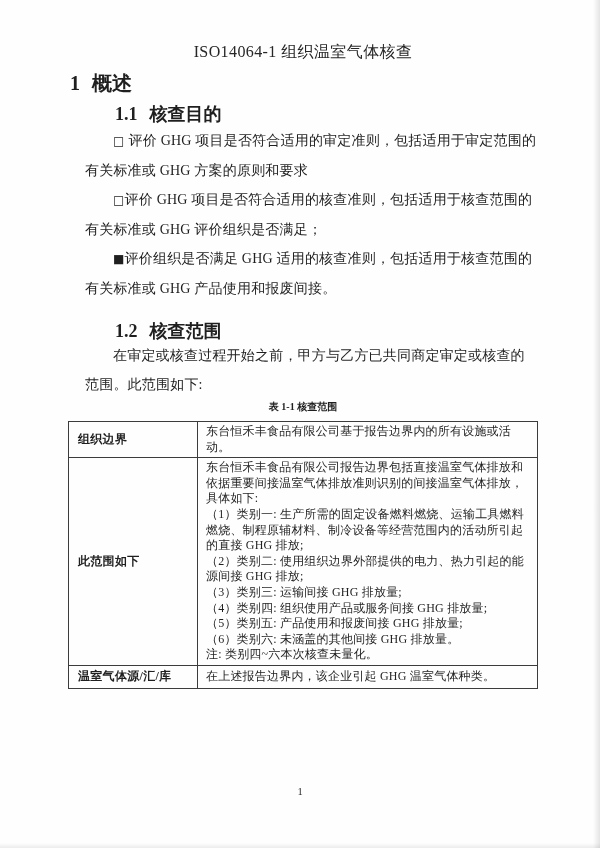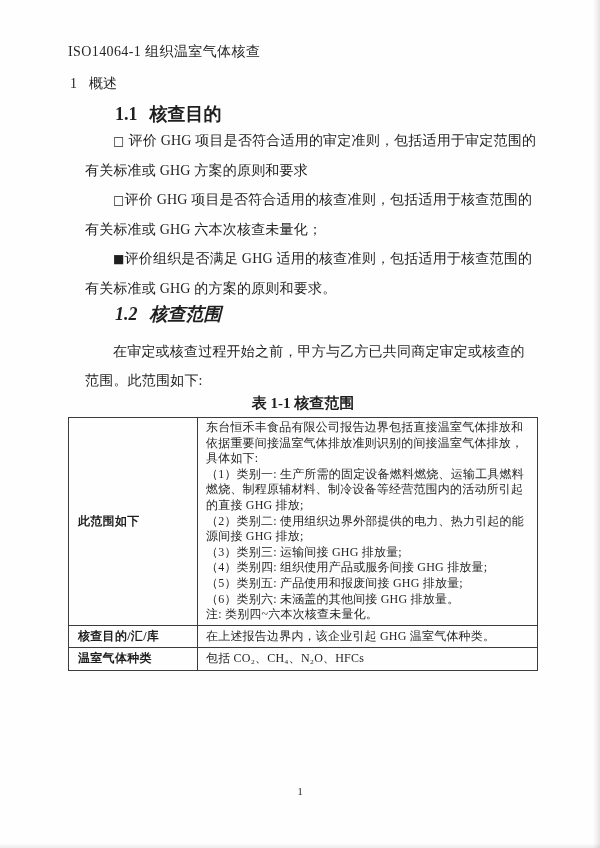--- a/index.html
+++ b/index.html
@@ -17,52 +17,52 @@
     position:absolute; top:0; right:0; width:7px; height:100%;
     background: linear-gradient(to right, rgba(0,0,0,0), rgba(0,0,0,0.10));
     pointer-events:none;
   }
   .scan-edge-bottom {
     position:absolute; bottom:0; left:0; width:100%; height:5px;
     background: linear-gradient(to bottom, rgba(0,0,0,0), rgba(0,0,0,0.07));
     pointer-events:none;
   }
   .running-header {
-    text-align: left;
-    font-size: 14px;
+    text-align: center;
+    font-size: 16px;
     line-height: 13px;
     letter-spacing: 0.4px;
     color: #262626;
   }
   h1.sec {
-    font-size: 14px; line-height: 19px;
+    font-size: 20px; line-height: 19px;
     margin: 16px 0 0 2px;
-    font-weight: normal;
+    font-weight: bold;
   }
   h2.sub {
     font-size: 18px; line-height: 18px;
     font-weight: bold;
     margin: 12px 0 0 47px;
   }
-  h2.sub2 { margin-top: 2px; font-style: italic; }
+  h2.sub2 { margin-top: 19px; }
   .num { margin-right: 12px; }
   .bullets { margin: 3px 0 0 17px; }
   .bullets p, .para {
     margin: 0;
     font-size: 14px;
     line-height: 29px;
     text-indent: 28px;
     letter-spacing: 0.2px;
   }
-  .para { margin: 14px 0 0 17px; }
+  .para { margin: 1px 0 0 17px; }
   .marker { white-space: pre; font-family: "DejaVu Sans", sans-serif; font-size: 12px; }
   .table-caption {
     width: 470px;
     text-align: center;
-    font-size: 15px;
+    font-size: 10px;
     line-height: 16px;
     font-weight: bold;
     margin-top: 0;
   }
   table.scope {
     margin-top: 6px;
     width: 470px;
     border-collapse: collapse;
     table-layout: fixed;
     font-size: 12px;
@@ -101,48 +101,48 @@
   <div class="scan-edge-bottom"></div>
 
   <div class="running-header">ISO14064-1 组织温室气体核查</div>
 
   <h1 class="sec"><span class="num">1</span><span>概述</span></h1>
 
   <h2 class="sub"><span class="num">1.1</span><span>核查目的</span></h2>
 
   <div class="bullets">
     <p><span class="marker">□ </span><span>评价 GHG 项目是否符合适用的审定准则，包括适用于审定范围的有关标准或 GHG 方案的原则和要求</span></p>
-    <p><span class="marker">□</span><span>评价 GHG 项目是否符合适用的核查准则，包括适用于核查范围的有关标准或 GHG 六本次核查未量化；</span></p>
-    <p><span class="marker">■</span><span>评价组织是否满足 GHG 适用的核查准则，包括适用于核查范围的有关标准或 GHG 的方案的原则和要求。</span></p>
+    <p><span class="marker">□</span><span>评价 GHG 项目是否符合适用的核查准则，包括适用于核查范围的有关标准或 GHG 评价组织是否满足；</span></p>
+    <p><span class="marker">■</span><span>评价组织是否满足 GHG 适用的核查准则，包括适用于核查范围的有关标准或 GHG 产品使用和报废间接。</span></p>
   </div>
 
   <h2 class="sub sub2"><span class="num">1.2</span><span>核查范围</span></h2>
 
   <p class="para">在审定或核查过程开始之前，甲方与乙方已共同商定审定或核查的范围。此范围如下:</p>
 
   <div class="table-caption">表 1-1 核查范围</div>
 
   <table class="scope">
     <tbody>
+      <tr>
+        <th>组织边界</th>
+        <td>东台恒禾丰食品有限公司基于报告边界内的所有设施或活动。</td>
+      </tr>
       <tr>
         <th>此范围如下</th>
         <td>东台恒禾丰食品有限公司报告边界包括直接温室气体排放和依据重要间接温室气体排放准则识别的间接温室气体排放，具体如下:
 （1）类别一: 生产所需的固定设备燃料燃烧、运输工具燃料燃烧、制程原辅材料、制冷设备等经营范围内的活动所引起的直接 GHG 排放;
 （2）类别二: 使用组织边界外部提供的电力、热力引起的能源间接 GHG 排放;
 （3）类别三: 运输间接 GHG 排放量;
 （4）类别四: 组织使用产品或服务间接 GHG 排放量;
 （5）类别五: 产品使用和报废间接 GHG 排放量;
 （6）类别六: 未涵盖的其他间接 GHG 排放量。
 注: 类别四~六本次核查未量化。</td>
       </tr>
       <tr>
-        <th>核查目的/汇/库</th>
+        <th>温室气体源/汇/库</th>
         <td>在上述报告边界内，该企业引起 GHG 温室气体种类。</td>
-      </tr>
-      <tr>
-        <th>温室气体种类</th>
-        <td>包括 CO₂、CH₄、N₂O、HFCs</td>
       </tr>
     </tbody>
   </table>
 
   <div class="page-number">1</div>
 </div>
 
 </body></html>

